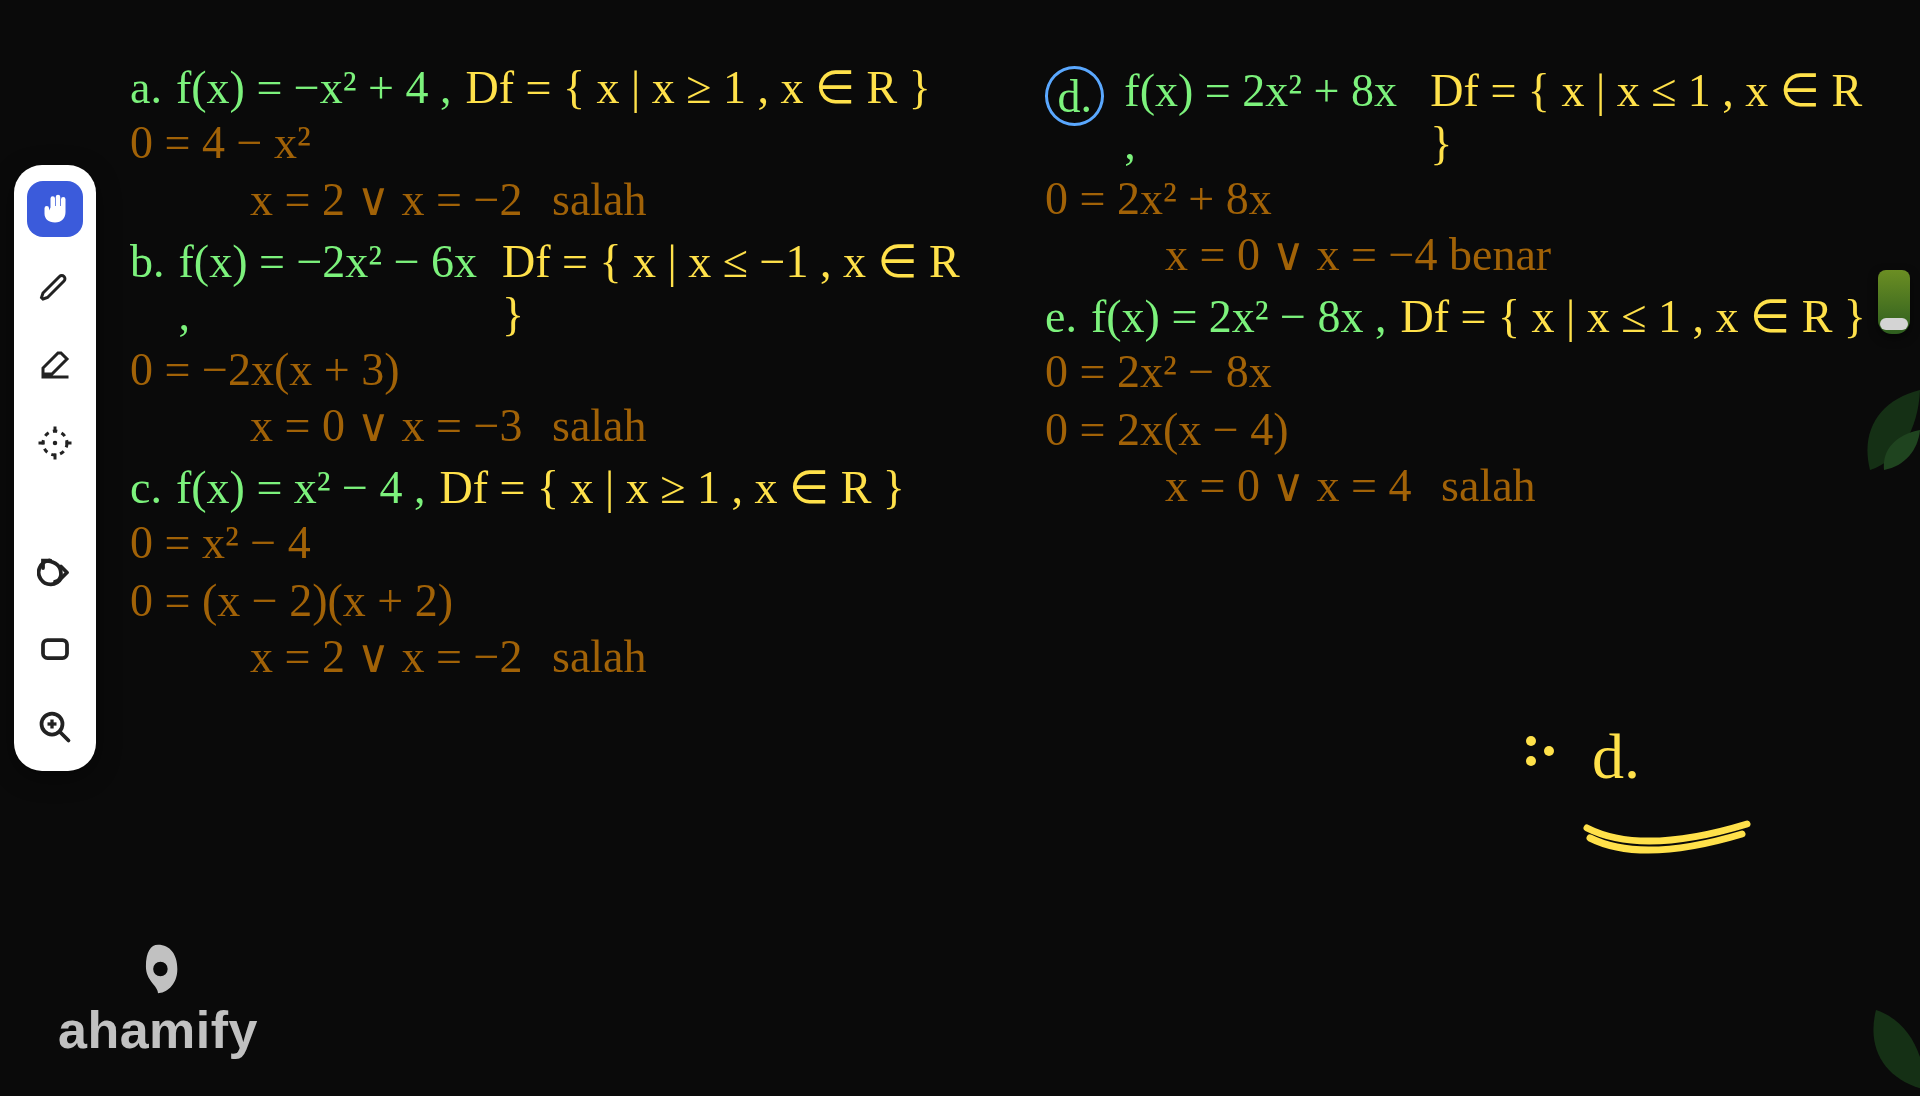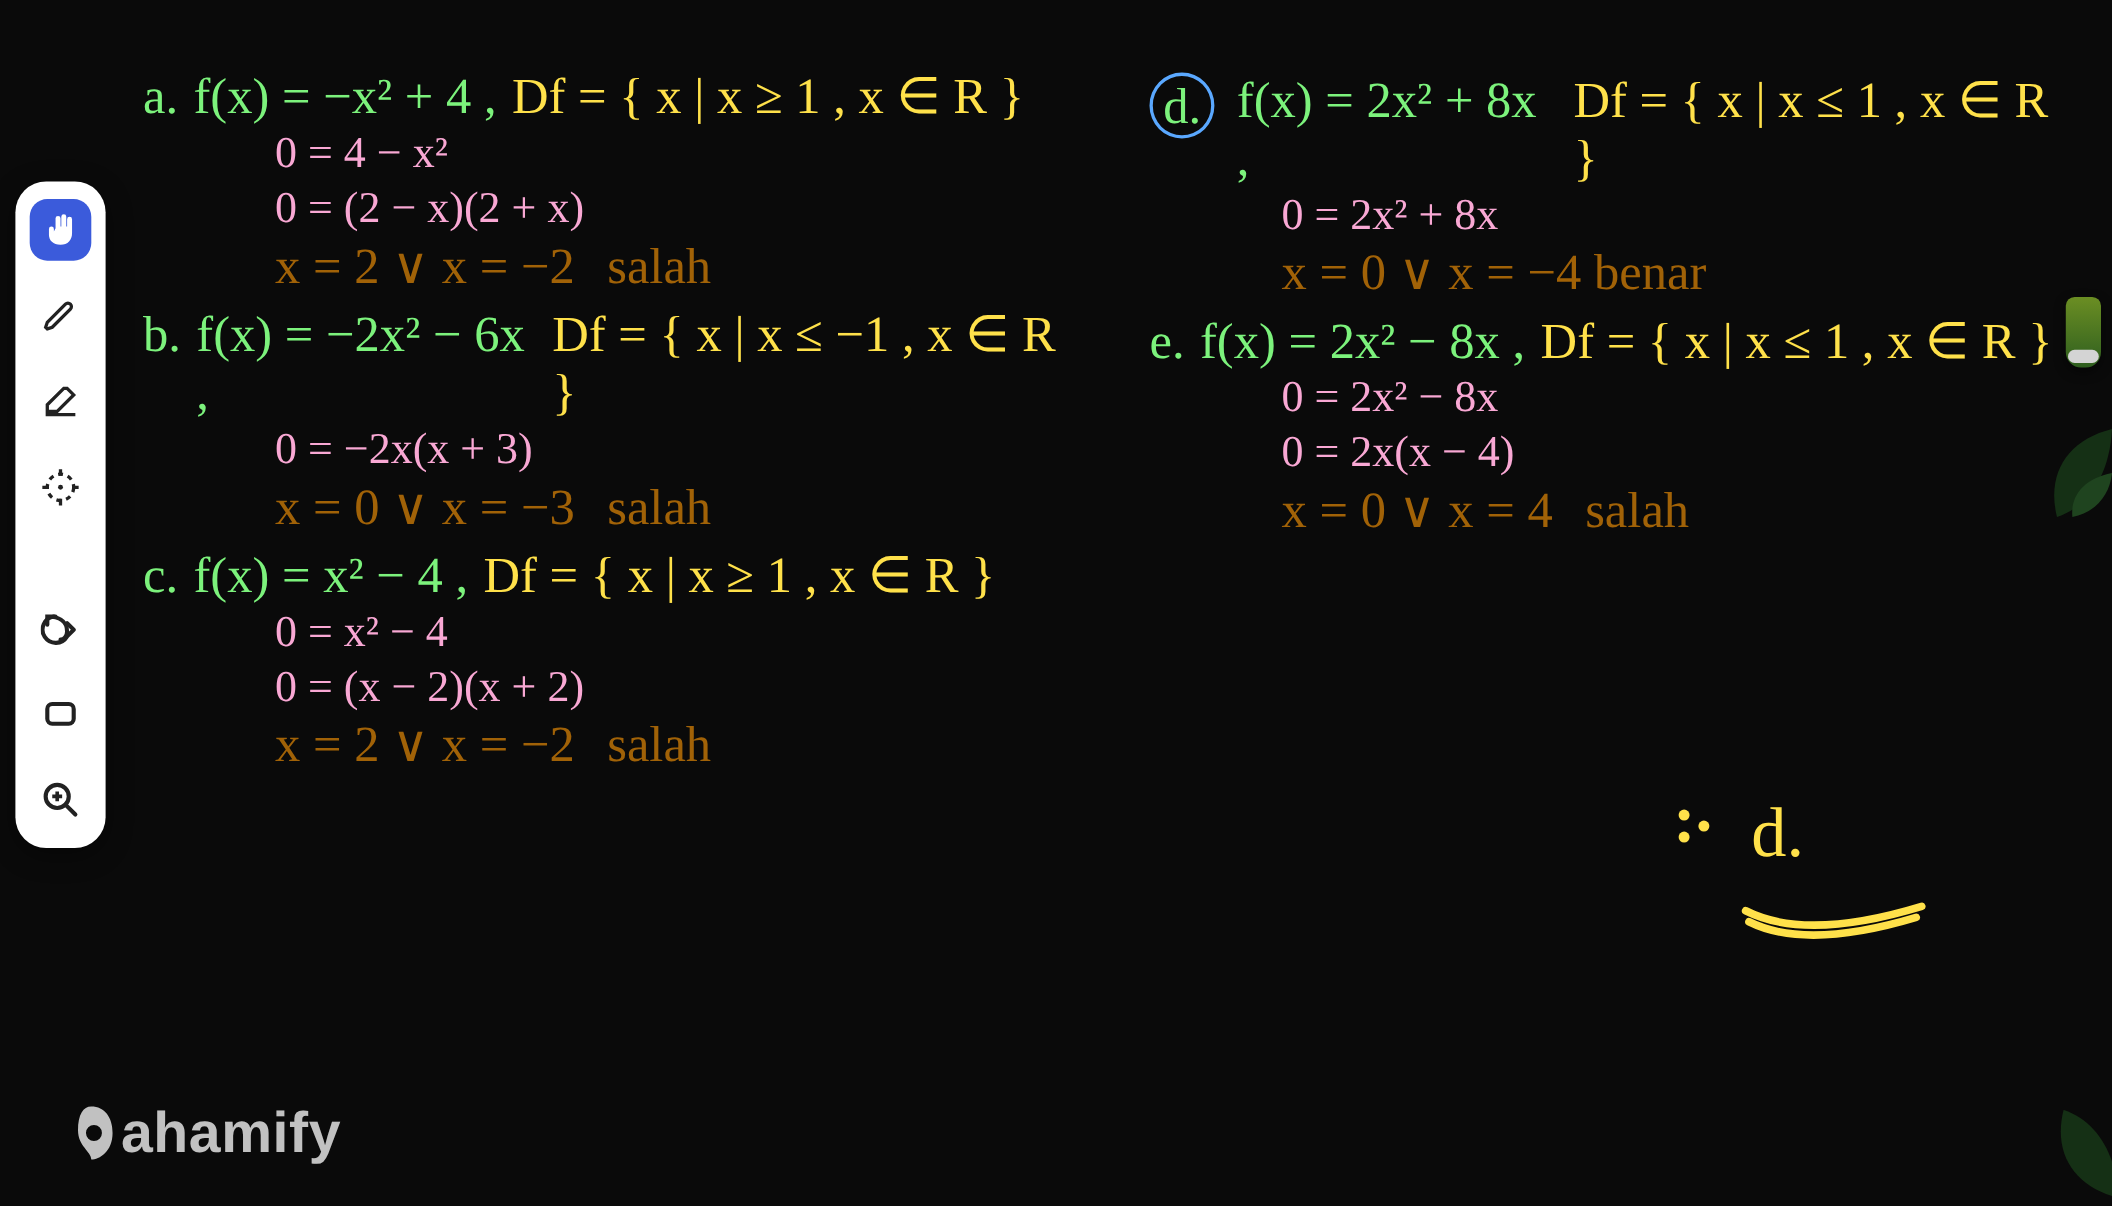--- a/index.html
+++ b/index.html
@@ -53,21 +53,21 @@
     display: flex;
     gap: 70px;
   }
   .col { flex: 1; }
 
   .problem { margin-bottom: 8px; }
   .hd { display:flex; align-items:baseline; gap:14px; flex-wrap:nowrap; }
   .letter { color:#7cf27c; font-size:46px; font-weight:400; }
   .func { color:#7cf27c; font-size:46px; }
   .df   { color:#ffe14a; font-size:46px; }
-  .step { color:#f9a8d4; font-size:40px; margin-left:120px; line-height:1.25; }
+  .step { color:#a16207; font-size:46px; line-height:1.25; }
   .result { font-size:46px; margin-left:120px; white-space:nowrap;}
   .result .w { color:#a16207; }
   .result .verdict-green { color:#a16207; margin-left:18px;}
   .result .verdict-blue  { color:#a16207; }
 
   .circled {
     display:inline-flex; align-items:center; justify-content:center;
     width:60px; height:60px; border:3px solid #5aa8ff; border-radius:50%;
     color:#7cf27c; font-size:46px; margin-right:6px;
     transform: translateY(6px);
@@ -84,21 +84,21 @@
   .underline-stroke{
     position:absolute; left:-10px; top:80px; width:170px; height:40px;
   }
   .underline-stroke svg{width:100%;height:100%;}
 
   .watermark {
     position:absolute; left:58px; bottom:36px;
     display:flex; align-items:center; gap:2px;
     color:#ffffff; opacity:0.75;
     font-family:"Segoe UI", Arial, sans-serif;
-    font-size:52px; font-weight:600; letter-spacing:0.5px;
+    font-size:52px; font-weight:600; letter-spacing:0.5px;flex-direction:column;
   }
   .watermark svg{ width:50px;height:58px; }
 
   
   .leaf { position:absolute; }
   .leaf svg{ width:120px; height:90px; opacity:0.6; }
 
   
   .pen-indicator{
     position:absolute; right:10px; top:270px;
@@ -168,21 +168,20 @@
 
     <div class="col">
 
       <div class="problem">
         <div class="hd">
           <span class="letter">a.</span>
           <span class="func">f(x) = −x² + 4 ,</span>
           <span class="df">Df = { x | x ≥ 1 , x ∈ R }</span>
         </div>
         <div class="step">0 = 4 − x²</div>
-        <div class="step">0 = (2 − x)(2 + x)</div>
         <div class="result">
           <span class="w">x = 2  ∨  x = −2</span>
           <span class="verdict-green">salah</span>
         </div>
       </div>
 
       <div class="problem">
         <div class="hd">
           <span class="letter">b.</span>
           <span class="func">f(x) = −2x² − 6x ,</span>

